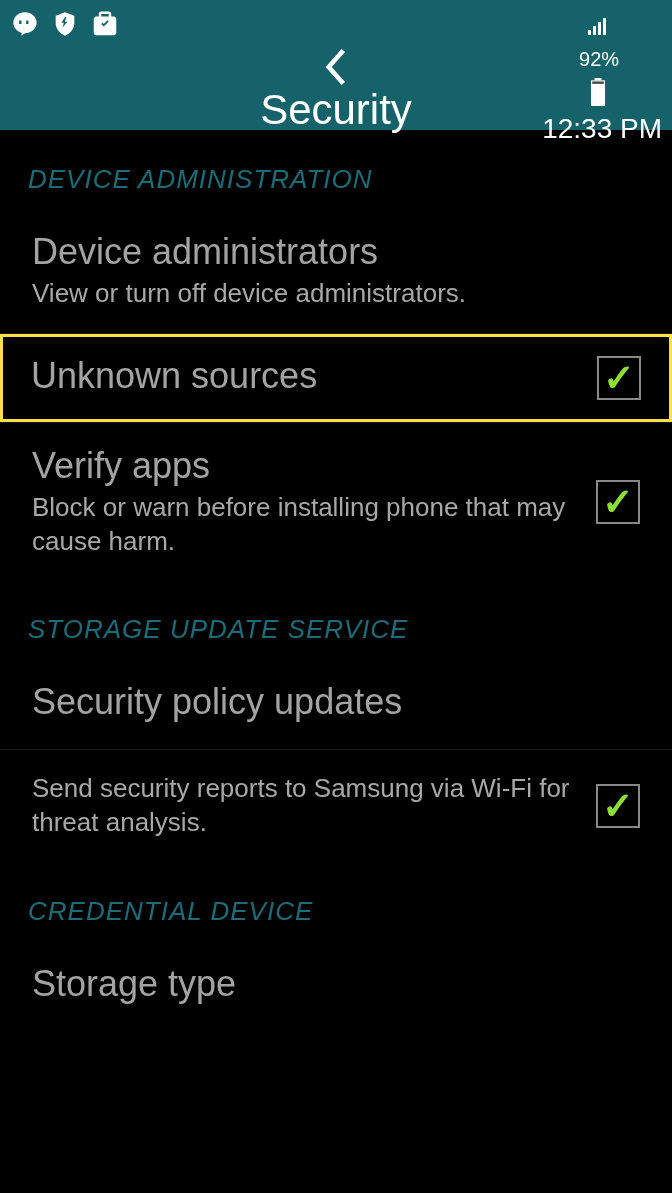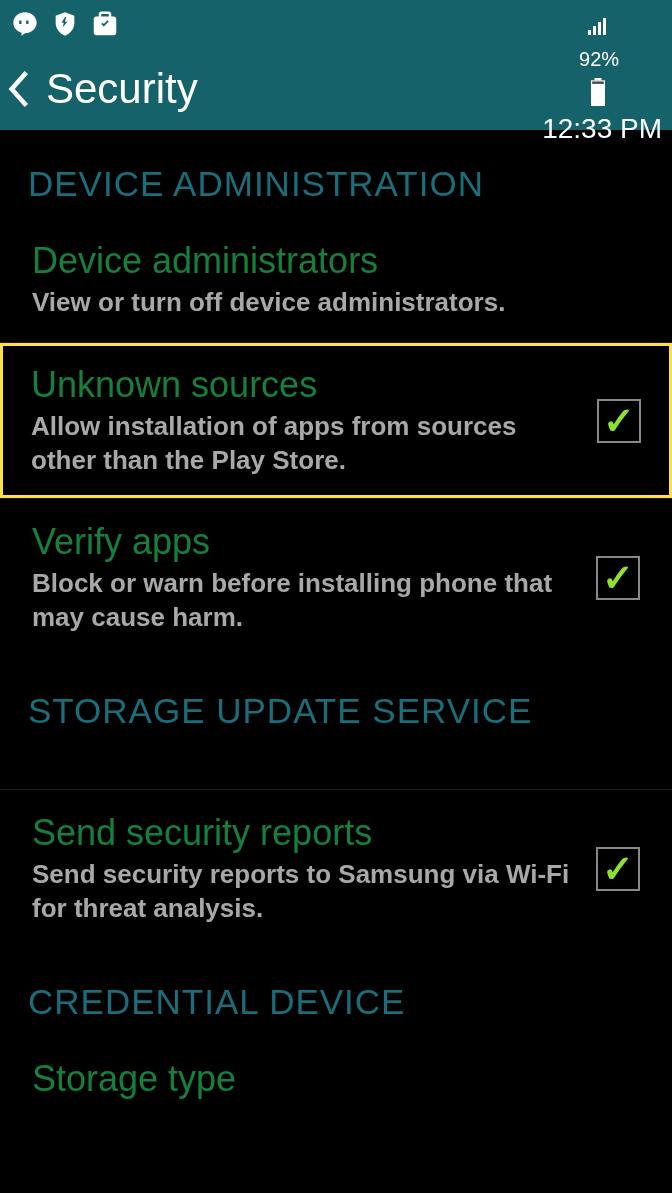--- a/index.html
+++ b/index.html
@@ -39,68 +39,69 @@
       justify-content: center;
     }
     .battery-pct { font-size: 20px; margin-left: 2px; }
     .clock { font-size: 28px; margin-left: 8px; }
     
     .header {
       height: 82px;
       background: #15626b;
       display: flex;
       align-items: center;
-      padding: 0 8px;
-      gap: 16px;
+      padding: 0 14px;
+      flex-direction: column;
     }
     .back-icon {
       color: #fff;
       font-size: 38px;
       font-weight: 300;
     }
     .header-title {
       color: #fff;
       font-size: 42px;
       font-weight: 300;
     }
     
     .content {
       background: #000;
     }
     
     .section-header {
       color: #1a6d7a;
-      font-size: 35px;
+      font-size: 26px;
       font-weight: 400;
       padding: 34px 28px 14px 28px;
       letter-spacing: 1px;
+      font-style: italic;
     }
     
     .setting-item {
       padding: 18px 28px;
       display: flex;
       align-items: center;
       border: 4px solid transparent;
     }
     .setting-item.highlighted {
       border: 3px solid #fde047;
     }
     .setting-text {
       flex: 1;
     }
     .setting-title {
-      color: #15803d;
+      color: #a3a3a3;
       font-size: 36px;
       font-weight: 300;
       margin-bottom: 4px;
     }
     .setting-desc {
       color: #a8a8a8;
       font-size: 26px;
-      font-weight: 700;
+      font-weight: 400;
       line-height: 1.3;
     }
     .checkbox {
       width: 44px;
       height: 44px;
       border: 2px solid #888;
       display: flex;
       align-items: center;
       justify-content: center;
       margin-left: 20px;
@@ -195,45 +196,44 @@
     <div class="setting-text">
       <div class="setting-title">Device administrators</div>
       <div class="setting-desc">View or turn off device administrators.</div>
     </div>
   </div>
   <div class="divider"></div>
 
   <div class="setting-item highlighted">
     <div class="setting-text">
       <div class="setting-title">Unknown sources</div>
-      <div class="setting-desc">Allow installation of apps from sources other than the Play Store.</div>
     </div>
     <div class="checkbox checked"></div>
   </div>
   <div class="divider"></div>
 
   <div class="setting-item">
     <div class="setting-text">
       <div class="setting-title">Verify apps</div>
       <div class="setting-desc">Block or warn before installing phone that may cause harm.</div>
     </div>
     <div class="checkbox checked"></div>
   </div>
 
   <div class="section-header">STORAGE UPDATE SERVICE</div>
 
   <div class="setting-item">
     <div class="setting-text">
+      <div class="setting-title">Security policy updates</div>
     </div>
   </div>
   <div class="divider"></div>
 
   <div class="setting-item">
     <div class="setting-text">
-      <div class="setting-title">Send security reports</div>
       <div class="setting-desc">Send security reports to Samsung via Wi-Fi for threat analysis.</div>
     </div>
     <div class="checkbox checked"></div>
   </div>
 
   <div class="section-header">CREDENTIAL DEVICE</div>
 
   <div class="setting-item">
     <div class="setting-text">
       <div class="setting-title">Storage type</div>

